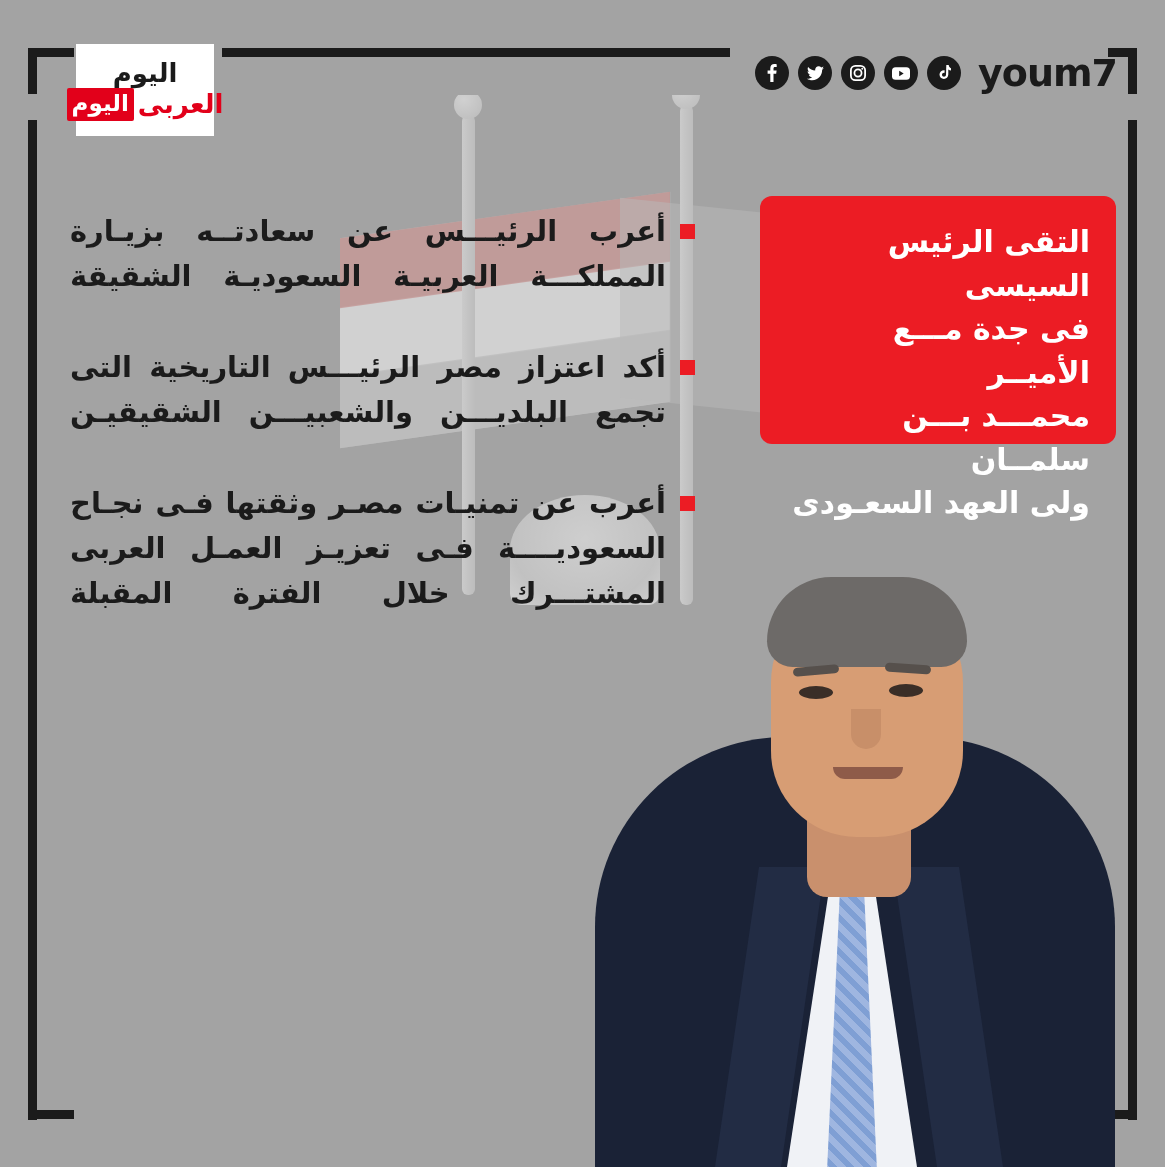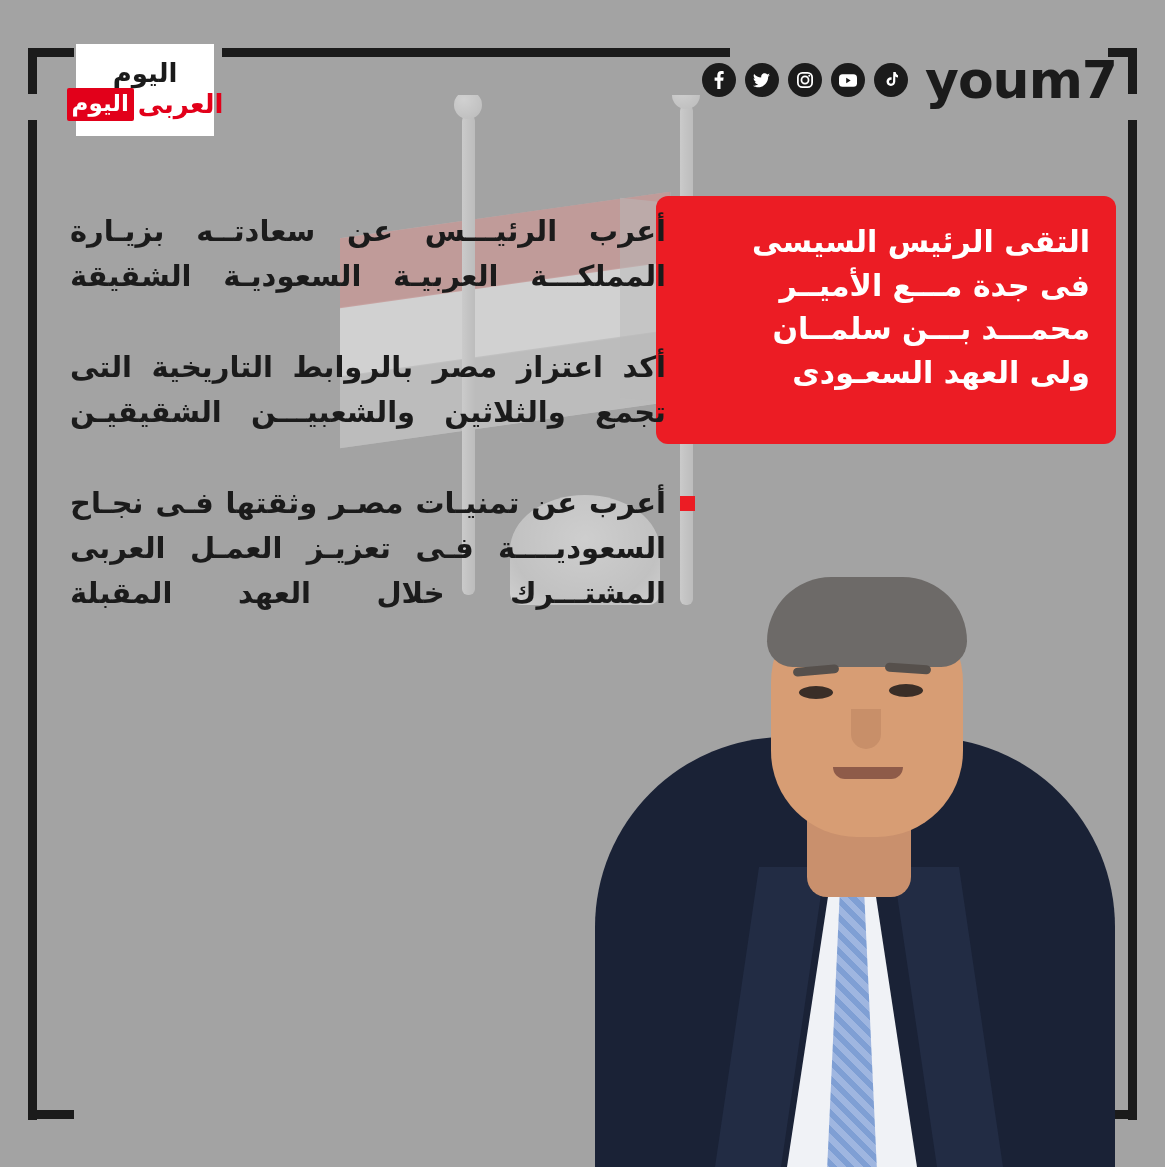--- a/index.html
+++ b/index.html
@@ -102,21 +102,21 @@
     display: flex;
     align-items: center;
     justify-content: center;
     font-size: 17px;
     font-weight: bold;
     line-height: 1;
   }
   .social-icon svg { display: block; }
   .brand-handle {
     color: #1b1b1b;
-    font-size: 52px;
+    font-size: 38px;
     font-weight: bold;
     line-height: 1;
     margin-left: 8px;
     letter-spacing: -1px;
   }
 
   
   .flags {
     position: absolute;
     left: 150px;
@@ -192,21 +192,21 @@
     height: 110px;
     background: radial-gradient(ellipse at 50% 40%, #fafafa, #e0e0e0 70%, #ffffff 100%);
     border-radius: 50% 50% 12px 12px;
   }
 
   
   .headline-box {
     position: absolute;
     right: 49px;
     top: 196px;
-    width: 460px;
+    width: 356px;
     height: 248px;
     background: #ec1c24;
     border-radius: 12px;
     padding: 24px 26px 18px 26px;
     box-sizing: border-box;
     margin-left: 32px;
   }
   .headline-text {
     color: #ffffff;
     font-size: 30px;
@@ -453,21 +453,21 @@
 ولى العهد السعـودى</div>
   </div>
 
   <div class="bullets">
     <div class="bullet-item">
       <span class="bullet-marker"></span>
       <span class="bullet-text">أعرب الرئيـــس عن سعادتــه بزيـارة المملكـــة العربيـة السعوديـة الشقيقة</span>
     </div>
     <div class="bullet-item">
       <span class="bullet-marker"></span>
-      <span class="bullet-text">أكد اعتزاز مصر بالروابط التاريخية التى تجمع والثلاثين والشعبيـــن الشقيقيـن</span>
+      <span class="bullet-text">أكد اعتزاز مصر الرئيـــس التاريخية التى تجمع البلديـــن والشعبيـــن الشقيقيـن</span>
     </div>
     <div class="bullet-item">
       <span class="bullet-marker"></span>
-      <span class="bullet-text">أعرب عن تمنيـات مصـر وثقتها فـى نجـاح السعوديــــة فـى تعزيـز العمـل العربى المشتـــرك خلال العهد المقبلة</span>
+      <span class="bullet-text">أعرب عن تمنيـات مصـر وثقتها فـى نجـاح السعوديــــة فـى تعزيـز العمـل العربى المشتـــرك خلال الفترة المقبلة</span>
     </div>
   </div>
 
 </div>
 
 </body></html>

